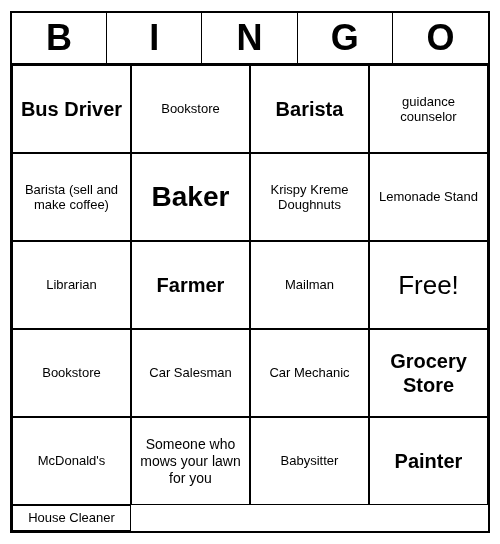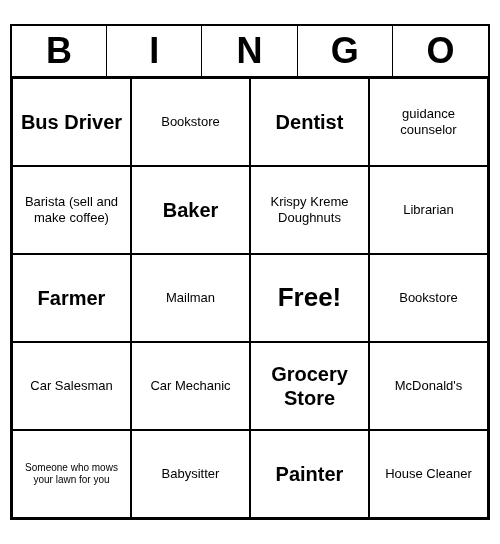--- a/index.html
+++ b/index.html
@@ -44,54 +44,55 @@
       text-align: center;
       padding: 4px;
       font-size: 13px;
       line-height: 1.2;
     }
     .bingo-cell.large-text {
       font-size: 20px;
       font-weight: bold;
     }
     .bingo-cell.xlarge-text {
-      font-size: 20px;
+      font-size: 28px;
       font-weight: bold;
     }
     .bingo-cell.free {
       font-size: 26px;
-      font-weight: bold;
+      font-weight: normal;
     }
   </style>
 </head>
 <body>
 
 <div class="bingo-card">
   <div class="bingo-header">
   <div class="bingo-header-cell">B</div>
       <div class="bingo-header-cell">I</div>
       <div class="bingo-header-cell">N</div>
       <div class="bingo-header-cell">G</div>
       <div class="bingo-header-cell">O</div>
     </div>
   <div class="bingo-grid">
   <div class="bingo-cell large-text">Bus Driver</div>
       <div class="bingo-cell">Bookstore</div>
-      <div class="bingo-cell large-text">Dentist</div>
+      <div class="bingo-cell large-text">Barista</div>
       <div class="bingo-cell">guidance counselor</div>
       <div class="bingo-cell">Barista (sell and make coffee)</div>
       <div class="bingo-cell xlarge-text">Baker</div>
       <div class="bingo-cell">Krispy Kreme Doughnuts</div>
+      <div class="bingo-cell">Lemonade Stand</div>
       <div class="bingo-cell">Librarian</div>
       <div class="bingo-cell large-text">Farmer</div>
       <div class="bingo-cell">Mailman</div>
       <div class="bingo-cell free">Free!</div>
       <div class="bingo-cell">Bookstore</div>
       <div class="bingo-cell">Car Salesman</div>
       <div class="bingo-cell">Car Mechanic</div>
       <div class="bingo-cell large-text">Grocery Store</div>
       <div class="bingo-cell">McDonald's</div>
-      <div class="bingo-cell" style="font-size: 10px;">Someone who mows your lawn for you</div>
+      <div class="bingo-cell" style="font-size: 14px;">Someone who mows your lawn for you</div>
       <div class="bingo-cell">Babysitter</div>
       <div class="bingo-cell large-text">Painter</div>
       <div class="bingo-cell">House Cleaner</div>
     </div>
 </div>
 
 </body></html>

